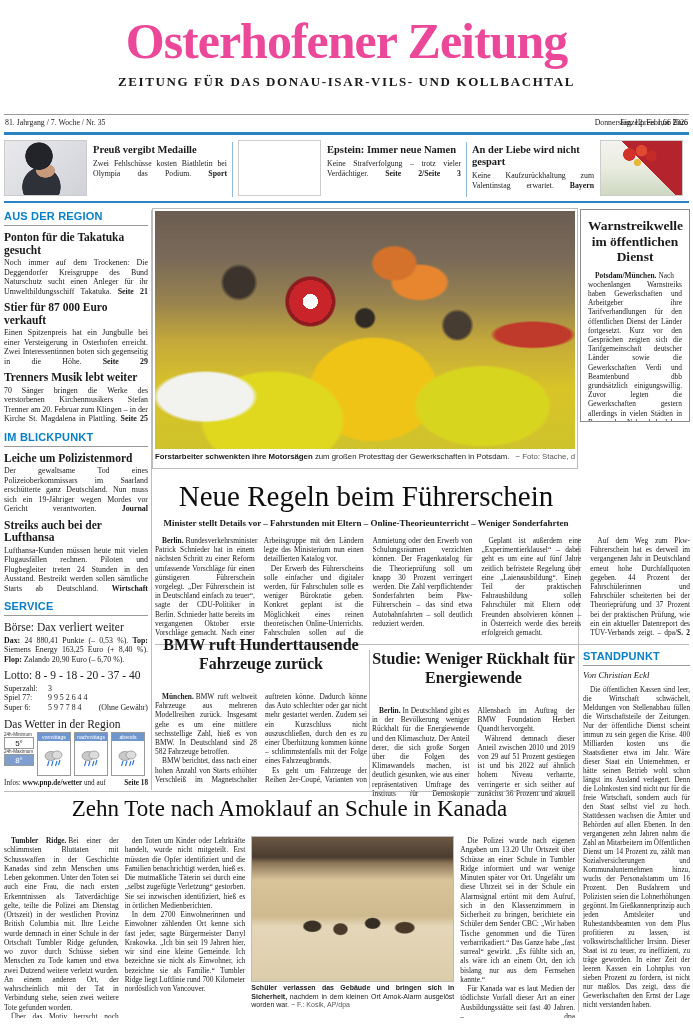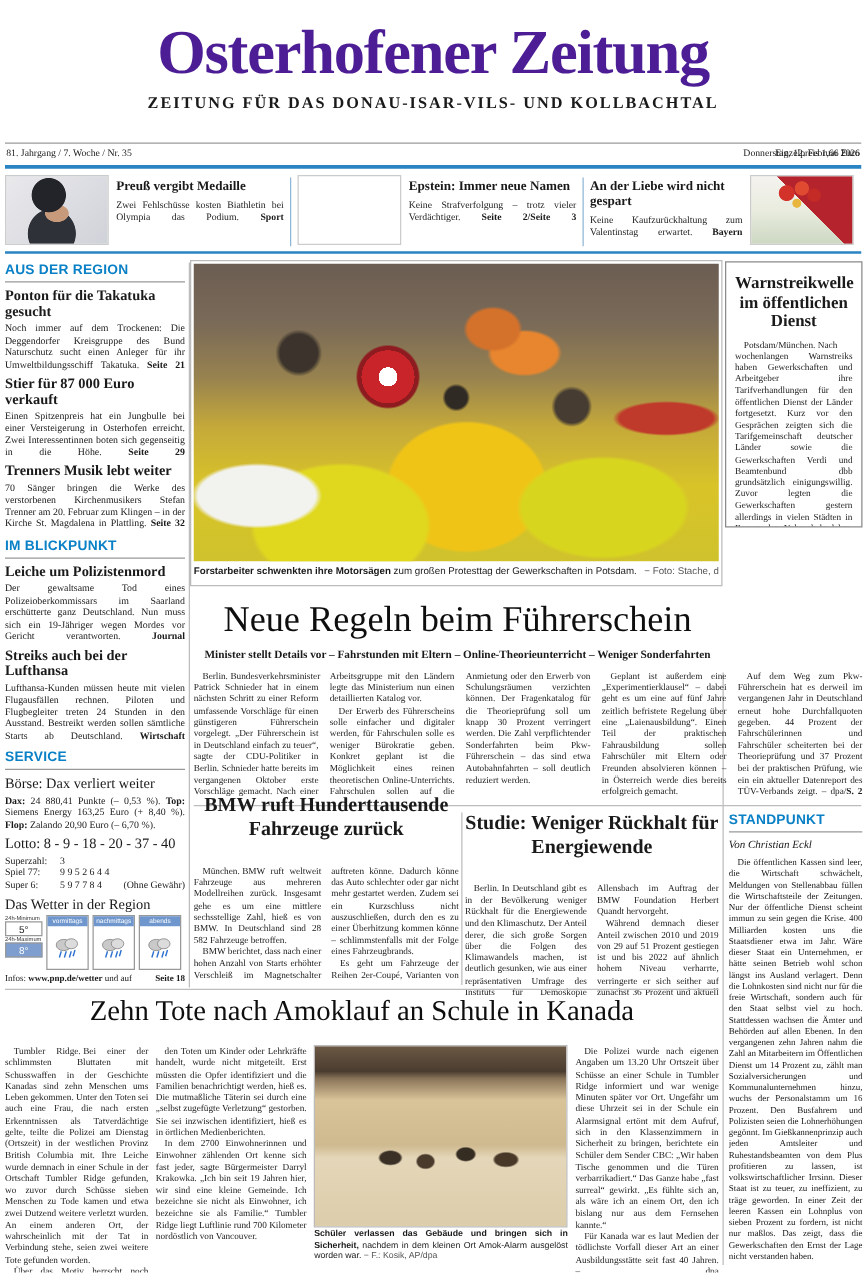--- a/index.html
+++ b/index.html
@@ -1,21 +1,21 @@
 <!DOCTYPE html>
 <html lang="de"><head>
 <meta charset="utf-8">
 <style>
   * { margin:0; padding:0; box-sizing:border-box; }
   html,body { background:#888; }
   .page { position:relative; width:693px; height:1024px; background:#fff; margin:0 auto;
           font-family:"Liberation Serif","DejaVu Serif",serif; color:#1a1a1a; overflow:hidden; }
   
   .mh-title { position:absolute; top:12px; left:0; right:0; text-align:center;
-              font-size:50px; font-weight:bold; letter-spacing:-1px; color:#4c1d95; }
+              font-size:50px; font-weight:bold; letter-spacing:-1px; color:#ec4899; }
   .mh-sub { position:absolute; top:74px; left:0; right:0; text-align:center;
             font-size:13px; font-weight:bold; letter-spacing:1.6px; }
   .mh-hair { position:absolute; top:114px; left:4px; right:4px; border-top:1px solid #9a9a9a; }
   .mh-row { position:absolute; top:118px; left:5px; right:5px; display:flex;
             justify-content:space-between; font-size:7.8px; }
   .mh-row .c { position:absolute; left:0; right:0; text-align:right; }
   .bluebar { position:absolute; left:4px; right:4px; height:3px; background:#2a84c4; }
   
   .teasers { position:absolute; top:140px; left:4px; right:4px; height:59px; display:flex; }
   .teaser { display:flex; gap:6px; }
@@ -100,21 +100,21 @@
   .photo-box { position:absolute; left:152px; top:208px; width:426px; height:261px;
                border:1px solid #bbb; background:#fff; padding:2px; }
   .photo-main { width:100%; height:238px; }
   .cap { display:flex; font-family:"Liberation Sans",sans-serif; font-size:7.8px; padding-top:3px; white-space:nowrap; overflow:hidden; }
   .cap .credit { margin-left:auto; color:#555; padding-left:6px; }
   
   .warn-box { position:absolute; left:580px; top:209px; width:110px; height:213px;
               border:1px solid #8a8a8a; padding:8px 7px; overflow:hidden; }
   .warn-title { font-size:13.5px; font-weight:bold; text-align:center; line-height:15.5px; margin-bottom:6px; }
   .bt { font-size:7.4px; line-height:9.2px; text-align:justify; text-indent:7px; hyphens:auto; }
-  .dl { font-weight:normal; padding-right:2px; }
+  .dl { font-weight:bold; padding-right:2px; }
   
   .lead-head { position:absolute; left:155px; top:480px; width:422px; text-align:center;
                font-size:29px; line-height:33px; color:#0e0e0e; }
   .lead-sub { position:absolute; left:150px; top:518px; width:432px; text-align:center;
               font-size:9px; font-weight:bold; }
   .lead-body { position:absolute; left:155px; top:536px; width:535px; height:102px;
                column-count:5; column-gap:9px; overflow:hidden; }
   .lead-body .bt, .two-col .bt { margin:0; }
   .hr-mid { top:644px; left:155px; right:4px; }
   
@@ -187,21 +187,21 @@
     <div>
       <div class="r-title">Ponton für die Takatuka gesucht</div>
       <p class="rb jl"><span>Noch immer auf dem Trockenen: Die Deggendorfer Kreisgruppe des Bund Naturschutz sucht einen Anleger für ihr Umweltbildungsschiff Takatuka.</span> <span class="ref">Seite 21</span></p>
     </div>
     <div>
       <div class="r-title">Stier für 87 000 Euro verkauft</div>
       <p class="rb jl"><span>Einen Spitzenpreis hat ein Jungbulle bei einer Versteigerung in Osterhofen erreicht. Zwei Interessentinnen boten sich gegenseitig in die Höhe.</span> <span class="ref">Seite 29</span></p>
     </div>
     <div>
       <div class="r-title">Trenners Musik lebt weiter</div>
-      <p class="rb jl"><span>70 Sänger bringen die Werke des verstorbenen Kirchenmusikers Stefan Trenner am 20. Februar zum Klingen – in der Kirche St. Magdalena in Plattling.</span> <span class="ref">Seite 32</span></p>
+      <p class="rb jl"><span>70 Sänger bringen die Werke des verstorbenen Kirchenmusikers Stefan Trenner am 20. Februar zum Klingen – in der Kirche St. Magdalena in Plattling.</span> <span class="ref">Seite 25</span></p>
     </div>
 
     <div class="bluehead later">IM BLICKPUNKT</div>
     <div>
       <div class="r-title">Leiche um Polizistenmord</div>
       <p class="rb jl"><span>Der gewaltsame Tod eines Polizeioberkommissars im Saarland erschütterte ganz Deutschland. Nun muss sich ein 19-Jähriger wegen Mordes vor Gericht verantworten.</span> <span class="ref">Journal</span></p>
     </div>
     <div>
       <div class="r-title">Streiks auch bei der Lufthansa</div>
       <p class="rb jl"><span>Lufthansa-Kunden müssen heute mit vielen Flugausfällen rechnen. Piloten und Flugbegleiter treten 24 Stunden in den Ausstand. Bestreikt werden sollen sämtliche Starts ab Deutschland.</span> <span class="ref">Wirtschaft</span></p>

